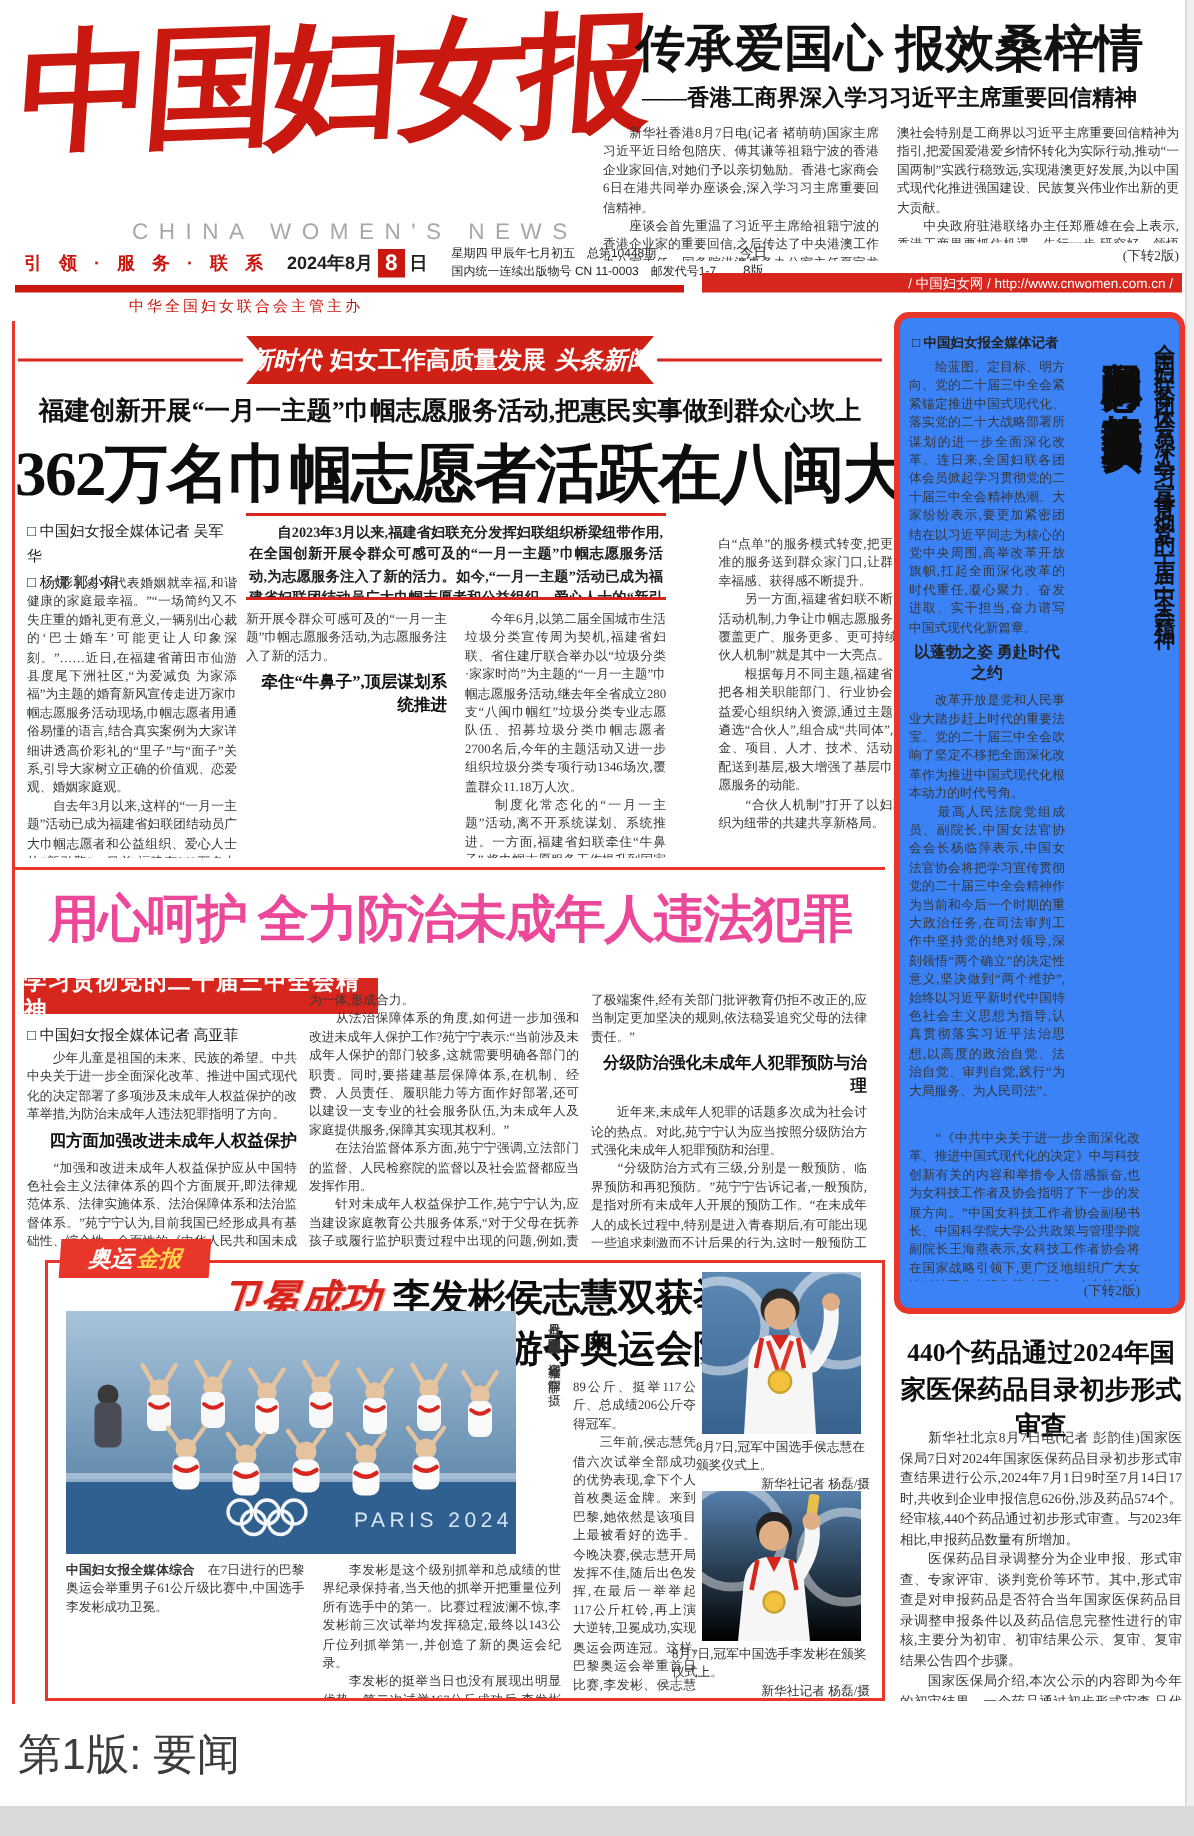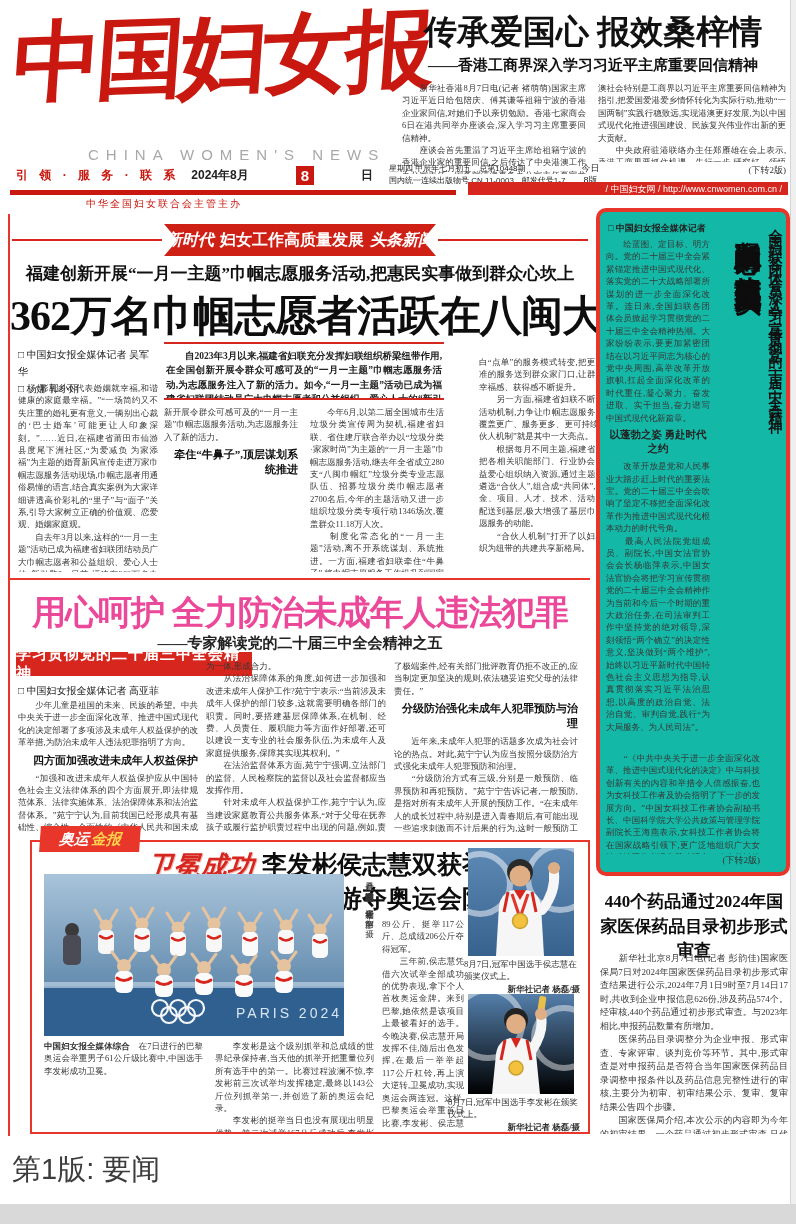--- a/index.html
+++ b/index.html
@@ -13,21 +13,21 @@
   .v { writing-mode:vertical-rl; text-orientation:upright; }
   .jump { font-size:9px; text-align:right; color:#333; }
 
   
   .brand { font-size:88px; font-weight:bold; color:#c8180f; white-space:nowrap;
            letter-spacing:-5px; transform:skewX(-6deg) rotate(-2deg); line-height:1.2; }
   .brand-en { font-family:"Liberation Sans","DejaVu Sans",sans-serif; font-size:15px;
               color:#a8a8a8; letter-spacing:7px; white-space:nowrap; }
   .mast-info { display:flex; align-items:center; font-family:"Liberation Sans","DejaVu Sans",sans-serif; }
   .slogan { color:#c8180f; font-size:12px; font-weight:bold; letter-spacing:4px; white-space:nowrap; }
-  .date-grp { display:flex; align-items:center; font-size:12px; font-weight:bold; margin-left:12px; white-space:nowrap;gap:44px; }
+  .date-grp { display:flex; align-items:center; font-size:12px; font-weight:bold; margin-left:12px; white-space:nowrap; }
   .day-box { background:#c8180f; color:#fff; font-size:15px; font-weight:bold; padding:1px 5px; margin:0 3px; }
   .mast-div { width:1px; height:20px; background:#999; margin:0 8px; }
   .issue { font-size:8px; line-height:1.5; color:#222; white-space:nowrap; }
   .today { font-size:9px; line-height:1.3; text-align:center; white-space:nowrap; }
   .mast-rule { background:#c8180f; }
   .organ { font-size:10px; color:#c8180f; letter-spacing:2px; white-space:nowrap; }
 
   
   .hk-h1 { font-size:33px; font-weight:bold; text-align:center; white-space:nowrap; color:#111; }
   .hk-deck { font-size:15px; font-weight:bold; text-align:center; white-space:nowrap; color:#111; }
@@ -48,36 +48,36 @@
   .twocol { column-count:2; column-gap:12px; column-fill:auto; }
   .subhead { font-size:11px; font-weight:bold; text-align:right; margin:4px 0; color:#111;font-family:Liberation Serif, serif; }
 
   
   .h2-main { font-size:34px; font-weight:bold; text-align:center; white-space:nowrap; letter-spacing:-1px; color:#ec4899; }
   .deck2 { font-size:15px; font-weight:bold; text-align:center; white-space:nowrap; }
   .label-box { background:#d6261e; color:#fff; font-size:15px; font-weight:bold;
                display:flex; align-items:center; justify-content:center; letter-spacing:1px; }
 
   
-  .fbox { border:4px solid #e8362a; border-radius:10px; background:#14b8a6; }
+  .fbox { border:4px solid #e8362a; border-radius:10px; background:#3b82f6; }
   .fbox-byline { font-size:9px; font-weight:bold; }
   .fbox-h { font-size:27px; font-weight:bold; line-height:1.04; color:#0d0d0d; letter-spacing:1px; }
   .fbox-kicker { font-size:14px; font-weight:bold; letter-spacing:7px; color:#111; }
   .fbox-sub { font-size:10.5px; font-weight:bold; text-align:center; margin:4px 0; }
 
   
   .oframe { border:2px solid #e8362a; background:#fff; }
   .badge { background:#e8362a; color:#fff; font-weight:900; font-style:italic; font-size:15px;
            display:flex; align-items:center; justify-content:center; gap:2px; transform:skewX(-4deg); }
   .badge .gold { color:#ffd24d; }
   .script { color:#d6261e; font-weight:900; font-style:italic; font-size:27px; white-space:nowrap;
             transform:skewX(-5deg); text-shadow:1px 1px 0 rgba(214,38,30,.35); }
   .oly-h { font-size:25px; font-weight:bold; white-space:nowrap; color:#0d0d0d; }
   .caption { font-size:8.5px; line-height:1.45; color:#333; }
-  .caption .credit { display:block; text-align:right; font-weight:bold; }
+  .caption .credit { display:block; text-align:right; font-weight:normal; }
   .vcap { font-size:8.5px; line-height:1.5; color:#333; }
 
   
   .med-h { font-size:17px; font-weight:bold; text-align:center; line-height:1.45; color:#0d0d0d; }
 
   
   .page-label { font-family:"Liberation Sans","DejaVu Sans",sans-serif; font-size:29px; color:#3c3c3c; white-space:nowrap; }
   .bottom-bar { background:#d9d9d9; }
   .edge { background:#efefef; border-left:1px solid #d5d5d5; }
 </style>
@@ -147,21 +147,20 @@
 　　为增强广大妇女垃圾分类和家庭生态文明意识……得到不断提升。”福建省妇联宣传部部长林莉介绍。</div>
   </div>
   <div class="abs flow body-sm" style="left:479px; top:344px; width:134px; height:228px;margin-top:12px;">白“点单”的服务模式转变,把更加精准的服务送到群众家门口,让群众的幸福感、获得感不断提升。
 　　另一方面,福建省妇联不断创新活动机制,力争让巾帼志愿服务工作覆盖更广、服务更多、更可持续,“合伙人机制”就是其中一大亮点。
 　　根据每月不同主题,福建省妇联把各相关职能部门、行业协会、公益爱心组织纳入资源,通过主题活动遴选“合伙人”,组合成“共同体”,将资金、项目、人才、技术、活动资源配送到基层,极大增强了基层巾帼志愿服务的动能。
 　　“合伙人机制”打开了以妇联组织为纽带的共建共享新格局。</div>
 
   <div class="abs" style="left:10px; top:578px; width:580px; height:2px; background:#e8362a;"></div>
 
   <div class="abs h2-main" style="left:10px; top:590px; width:580px;">用心呵护 全力防治未成年人违法犯罪</div>
-  <div class="abs deck2" style="left:10px; top:634px; width:580px;">——专家解读党的二十届三中全会精神之五</div>
   <div class="abs label-box" style="left:16px; top:652px; width:236px; height:24px;">学习贯彻党的二十届三中全会精神</div>
 
   <div class="abs" style="left:18px; top:682px; width:180px; height:150px; overflow:hidden;">
     <div class="byline">□ 中国妇女报全媒体记者 高亚菲</div>
     <div class="flow body-sm">　　少年儿童是祖国的未来、民族的希望。中共中央关于进一步全面深化改革、推进中国式现代化的决定部署了多项涉及未成年人权益保护的改革举措,为防治未成年人违法犯罪指明了方向。</div>
     <div class="subhead">四方面加强改进未成年人权益保护</div>
     <div class="flow body-sm">　　“加强和改进未成年人权益保护应从中国特色社会主义法律体系的四个方面展开,即法律规范体系、法律实施体系、法治保障体系和法治监督体系。”苑宁宁认为,目前我国已经形成具有基础性、综合性、全面性的《中华人民共和国未成年人保护法》,家庭保护、学校保护、社会保护、网络保护、政府保护和司法保护这六大保护体系融</div>
   </div>
   <div class="abs flow body-sm" style="left:206px; top:660px; width:180px; height:172px;">为一体,形成合力。
 　　从法治保障体系的角度,如何进一步加强和改进未成年人保护工作?苑宁宁表示:“当前涉及未成年人保护的部门较多,这就需要明确各部门的职责。同时,要搭建基层保障体系,在机制、经费、人员责任、履职能力等方面作好部署,还可以建设一支专业的社会服务队伍,为未成年人及家庭提供服务,保障其实现其权利。”

